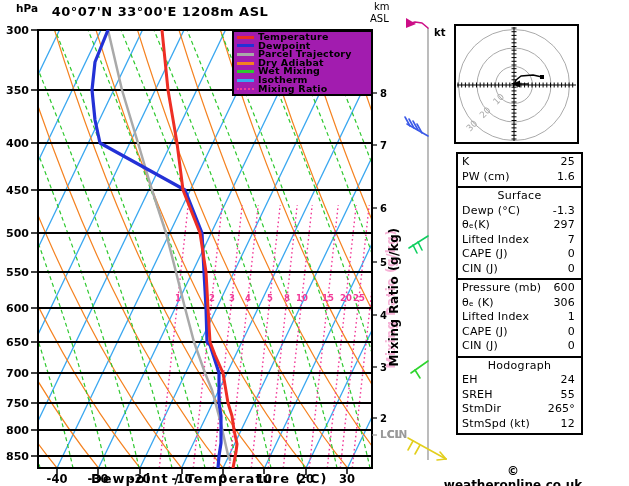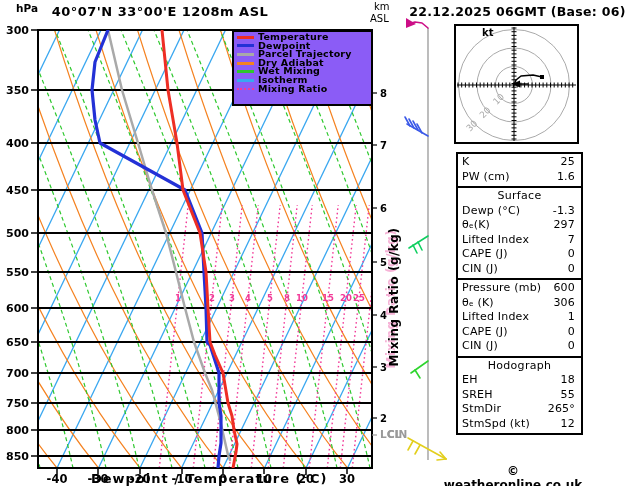--- a/index.html
+++ b/index.html
@@ -13,23 +13,23 @@
   #km-unit{left:374px;top:1px;font-size:10px;}
   #asl-unit{left:370px;top:13px;font-size:10px;}
   #datetime{left:406px;top:4px;width:223px;text-align:center;font-size:12.5px;letter-spacing:.3px;}
   #xaxis-title{left:91px;top:471px;width:250px;text-align:left;font-size:13px;font-weight:600;letter-spacing:1px;}
   #footer{left:438px;top:464px;width:150px;text-align:center;font-size:12px;}
   #mix-axis{left:294px;top:290px;width:200px;text-align:center;font-size:12px;font-weight:700;
             letter-spacing:.5px;transform:rotate(-90deg);transform-origin:center;
             text-shadow:-2px -3px 0 #f7b3d7;}
   #lcl,#cin{color:#999;font-size:10.5px;font-weight:700;}
   #lcl{left:380px;top:428px;} #cin{left:387px;top:428px;}
-  #kt{left:482px;top:27px;font-size:10px;}
-  #legend{left:232px;top:30px;width:134px;border:2px solid #000;background:#8b5cf6;
-          padding:1px 0 11px 3px;z-index:5;}
+  #kt{left:434px;top:27px;font-size:10px;}
+  #legend{left:232px;top:30px;width:134px;border:2px solid #000;background:#a21caf;
+          padding:1px 0 1px 3px;z-index:5;}
   .lg-row{display:flex;align-items:center;height:8.6px;}
   .lg-sw{width:17px;margin-right:4px;flex:0 0 17px;}
   .lg-tx{font-size:9.5px;font-weight:600;letter-spacing:.2px;white-space:nowrap;line-height:8.6px;}
   #table{left:456px;top:152px;width:127px;z-index:4;}
   .tsec{border:2px solid #000;background:#fff;margin-top:-2px;padding:1px 4px 2px 4px;}
   .tsec:first-child{margin-top:0;}
   .thead{text-align:center;font-size:11px;letter-spacing:.3px;line-height:14.5px;}
   .trow{display:flex;justify-content:space-between;font-size:11px;line-height:14.5px;letter-spacing:.2px;}
   .tval{padding-right:2px;}
 </style>
@@ -313,21 +313,20 @@
           <line x1="528" y1="84" x2="517" y2="84" stroke="#000" stroke-width="1.4"></line>
           <polygon points="512,84 520,80.5 520,87.5" fill="#000"></polygon>
         </g>
       </g>
     </svg>
 
   <div class="abs b" id="hpa">hPa</div>
   <div class="abs b" id="title">40°07'N  33°00'E  1208m  ASL</div>
   <div class="abs" id="km-unit">km</div>
   <div class="abs" id="asl-unit">ASL</div>
-  <div class="abs b" id="datetime">22.12.2025  06GMT  (Base: 06)</div>
   <div class="abs" id="xaxis-title">Dewpoint / Temperature (°C)</div>
   <div class="abs" id="mix-axis">Mixing Ratio (g/kg)</div>
   <div class="abs" id="lcl">LCL</div>
   <div class="abs" id="cin">CIN</div>
   <div class="abs b" id="kt">kt</div>
   <div class="abs b" id="footer">© weatheronline.co.uk</div>
 
   <div class="abs" id="legend">
       <div class="lg-row">
         <div class="lg-sw" style="border-top: 3px solid rgb(238, 46, 36);"></div>
@@ -411,21 +410,21 @@
         </div>
         <div class="trow">
           <span>CIN (J)</span>
           <span class="tval">0</span>
         </div>
       </div>
       <div class="tsec">
         <div class="thead">Hodograph</div>
         <div class="trow">
           <span>EH</span>
-          <span class="tval">18</span>
+          <span class="tval">24</span>
         </div>
         <div class="trow">
           <span>SREH</span>
           <span class="tval">55</span>
         </div>
         <div class="trow">
           <span>StmDir</span>
           <span class="tval">265°</span>
         </div>
         <div class="trow">

